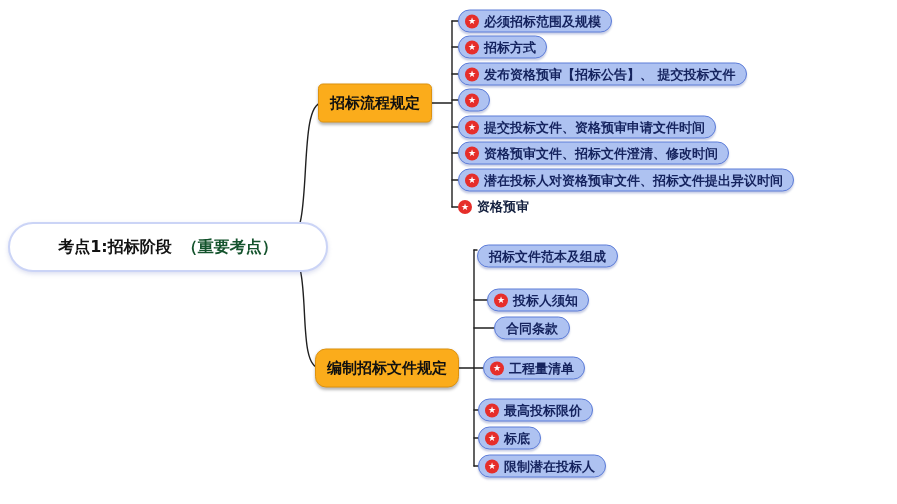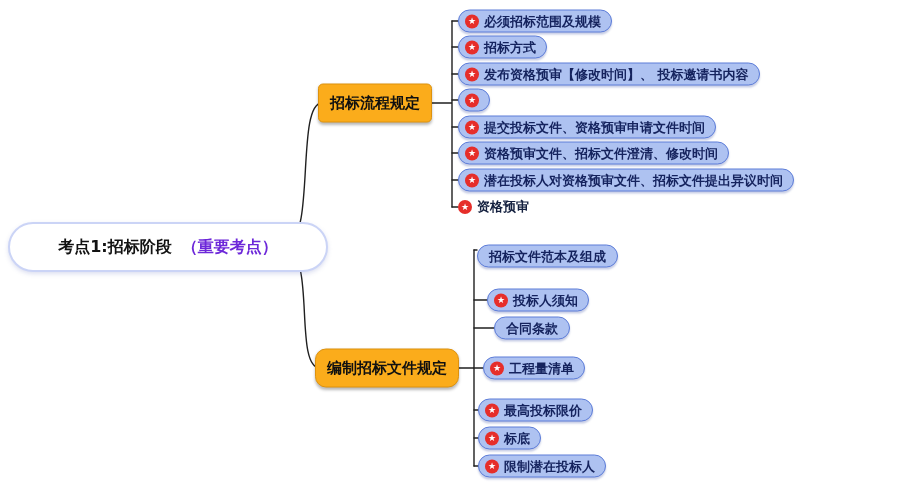--- a/index.html
+++ b/index.html
@@ -9,21 +9,21 @@
   }
   .connectors{position:absolute;left:0;top:0;z-index:1;}
   .node{position:absolute;z-index:2;transform:translateY(-50%);white-space:nowrap;}
   .root{
     left:8px;top:247px;min-width:280px;height:46px;
     display:flex;align-items:center;justify-content:center;gap:10px;
     background:#ffffff;border:2px solid #cbd4f6;border-radius:26px;
     font-size:16px;font-weight:bold;color:#121212;padding:0 18px;
     box-shadow:0 2px 4px rgba(120,130,200,.25);
   }
-  .root .hl{color:#6d28d9;}
+  .root .hl{color:#14532d;}
   .branch{
     background:#fbac1b;border:1px solid #de920d;border-radius:5px;
     padding:9px 11px;font-size:15px;font-weight:bold;color:#101010;
     box-shadow:0 2px 3px rgba(0,0,0,.28);
   }
   .b1{left:318px;top:103px;}
   .b2{left:315px;top:368px;border-radius:11px;}
   .pill{
     display:inline-flex;align-items:center;gap:5px;
     background:#aec2f1;border:1.5px solid #5c7cd8;border-radius:12px;
@@ -76,21 +76,21 @@
   <div class="node pill" style="left:458px;top:21px">
     <span class="star">★</span>
     <span>必须招标范围及规模</span>
   </div>
   <div class="node pill" style="left:458px;top:47px">
     <span class="star">★</span>
     <span>招标方式</span>
   </div>
   <div class="node pill" style="left:458px;top:74px">
     <span class="star">★</span>
-    <span>发布资格预审【修改时间】、 投标邀请书内容</span>
+    <span>发布资格预审【招标公告】、 提交投标文件</span>
   </div>
   <div class="node pill" style="left:458px;top:100px">
     <span class="star">★</span>
   </div>
   <div class="node pill" style="left:458px;top:127px">
     <span class="star">★</span>
     <span>提交投标文件、资格预审申请文件时间</span>
   </div>
   <div class="node pill" style="left:458px;top:153px">
     <span class="star">★</span>

